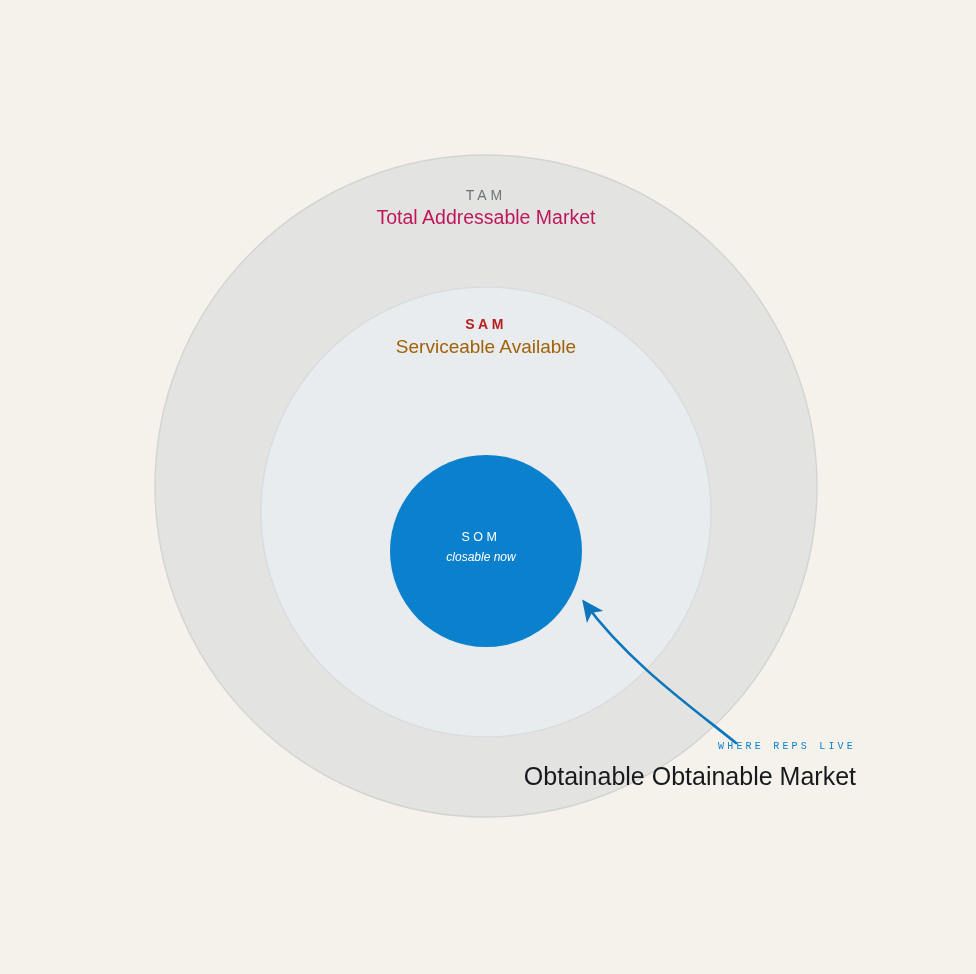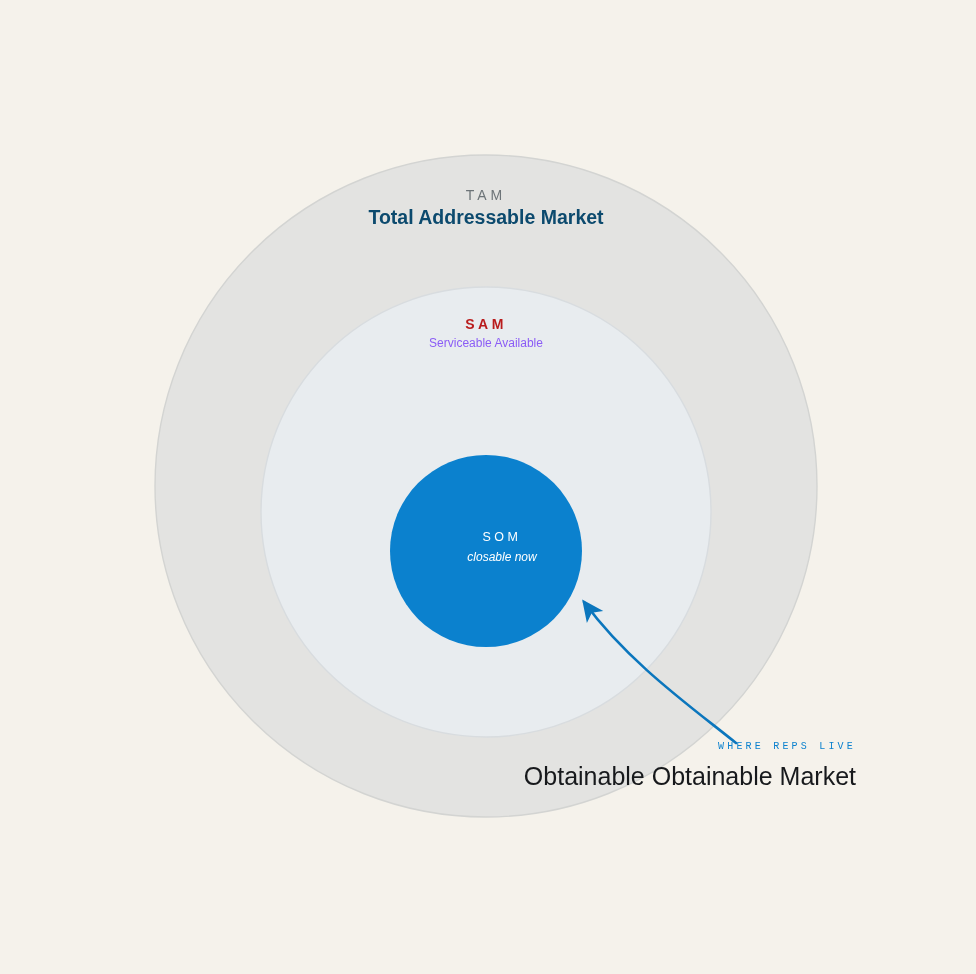--- a/index.html
+++ b/index.html
@@ -48,32 +48,32 @@
     line-height: 1;
     margin: 0;
   }
   
   #tam-labels {
     left: 286px;
     top: 188px;
     width: 400px;
   }
   #tam-labels .ring-code { color: #6d7478; }
-  #tam-labels .ring-name { color: #0c4a6e; font-weight: bold; }
+  #tam-labels .ring-name { color: #be185d; }
   
   #sam-labels {
     left: 286px;
     top: 317px;
     width: 400px;
   }
   #sam-labels .ring-code { color: #b91c1c; font-weight: bold; letter-spacing: 3.5px; }
-  #sam-labels .ring-name { color: #8b5cf6; font-size: 12px; }
+  #sam-labels .ring-name { color: #a16207; font-size: 19px; }
   
   #som-labels {
-    left: 352px;
+    left: 331px;
     top: 531px;
     width: 300px;
   }
   #som-labels .ring-code {
     color: #ffffff;
     font-size: 12.5px;
     letter-spacing: 3.5px;
     margin-bottom: 7px;
   }
   #som-labels .ring-name {

